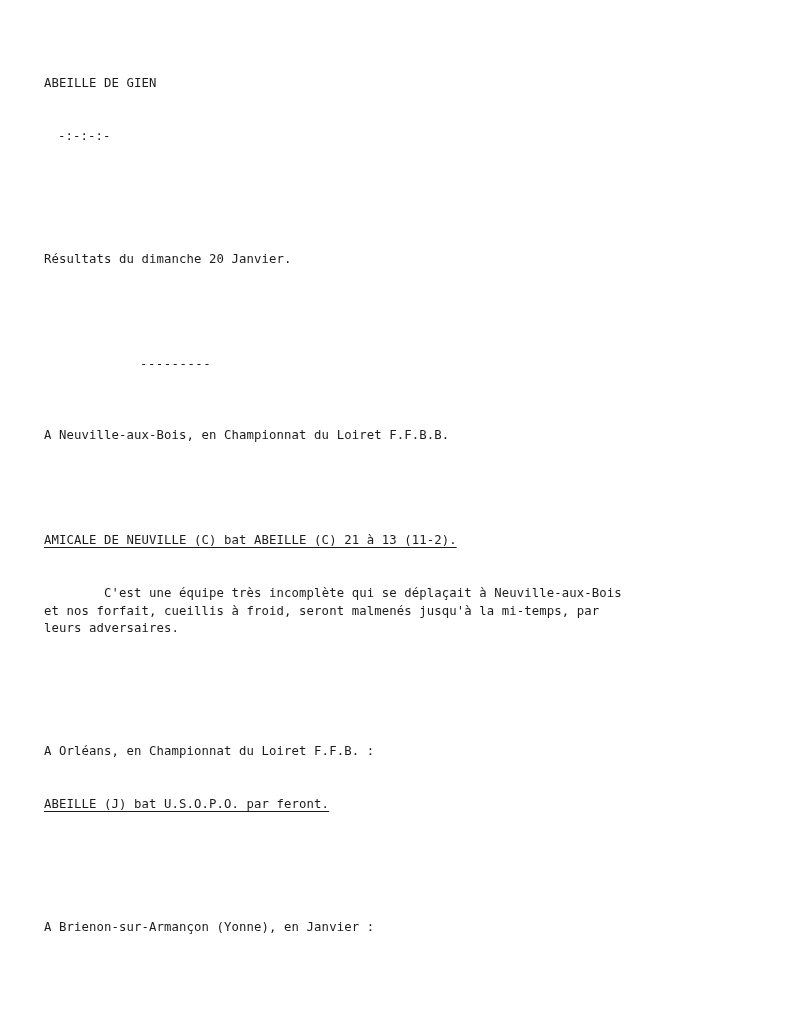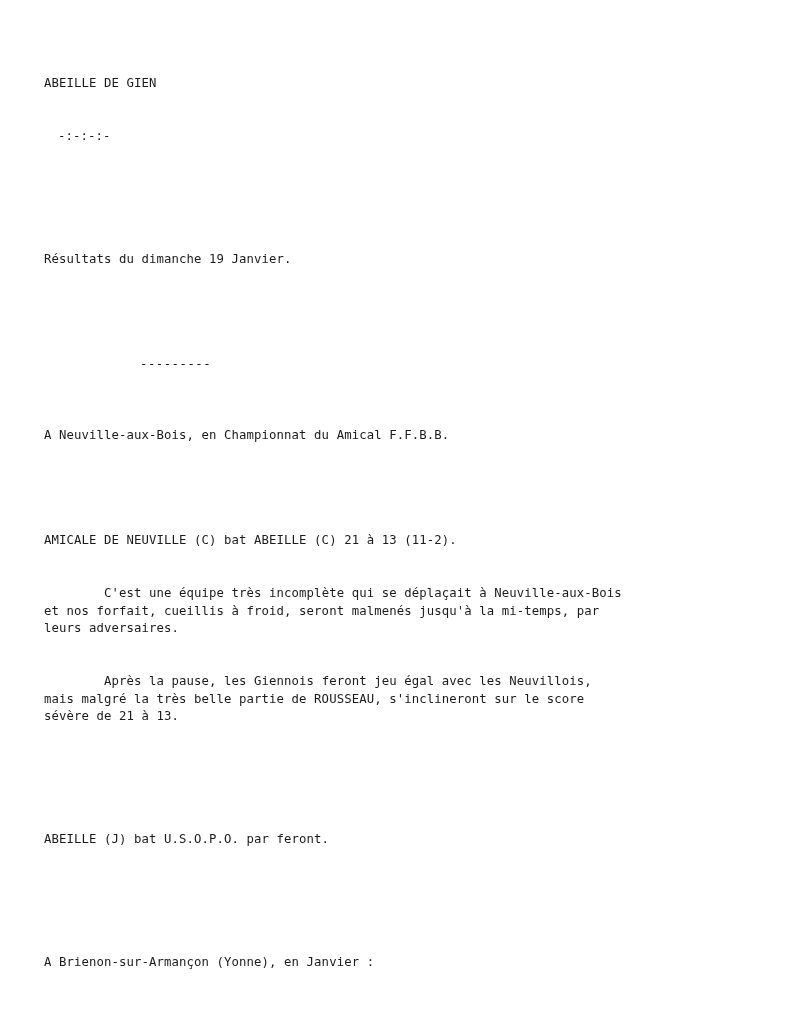--- a/index.html
+++ b/index.html
@@ -34,49 +34,48 @@
     margin-left: 14px;
   }
   .blank {
     height: 17.6px;
   }
   .sep-dashes {
     margin-left: 96px;
     letter-spacing: 0.5px;
   }
   .u {
+    text-decoration: underline;
     text-underline-offset: 2.5px;
     text-decoration-thickness: 1px;
   }
 </style>
 </head>
 <body>
 
 <div class="page">
   <div class="doc">
 
     <div class="title">ABEILLE DE GIEN</div>
     <div class="dashline">-:-:-:-</div>
     <div class="blank"></div>
 
-    <div>Résultats du dimanche 19 Janvier.</div>
+    <div>Résultats du dimanche 20 Janvier.</div>
     <div class="blank"></div>
     <div class="sep-dashes">---------</div>
 
-    <div>A Neuville-aux-Bois, en Championnat du Amical F.F.B.B.</div>
+    <div>A Neuville-aux-Bois, en Championnat du Loiret F.F.B.B.</div>
     <div class="blank"></div>
     <div class="u">AMICALE DE NEUVILLE (C) bat ABEILLE (C) 21 à 13 (11-2).</div>
     <div>        C'est une équipe très incomplète qui se déplaçait à Neuville-aux-Bois
 et nos forfait, cueillis à froid, seront malmenés jusqu'à la mi-temps, par
 leurs adversaires.</div>
-    <div>        Après la pause, les Giennois feront jeu égal avec les Neuvillois,
-mais malgré la très belle partie de ROUSSEAU, s'inclineront sur le score
-sévère de 21 à 13.</div>
     <div class="blank"></div>
 
+    <div>A Orléans, en Championnat du Loiret F.F.B. :</div>
     <div class="u">ABEILLE (J) bat U.S.O.P.O. par feront.</div>
     <div class="blank"></div>
 
     <div>A Brienon-sur-Armançon (Yonne), en Janvier :</div>
     
 
     
     
     
     

